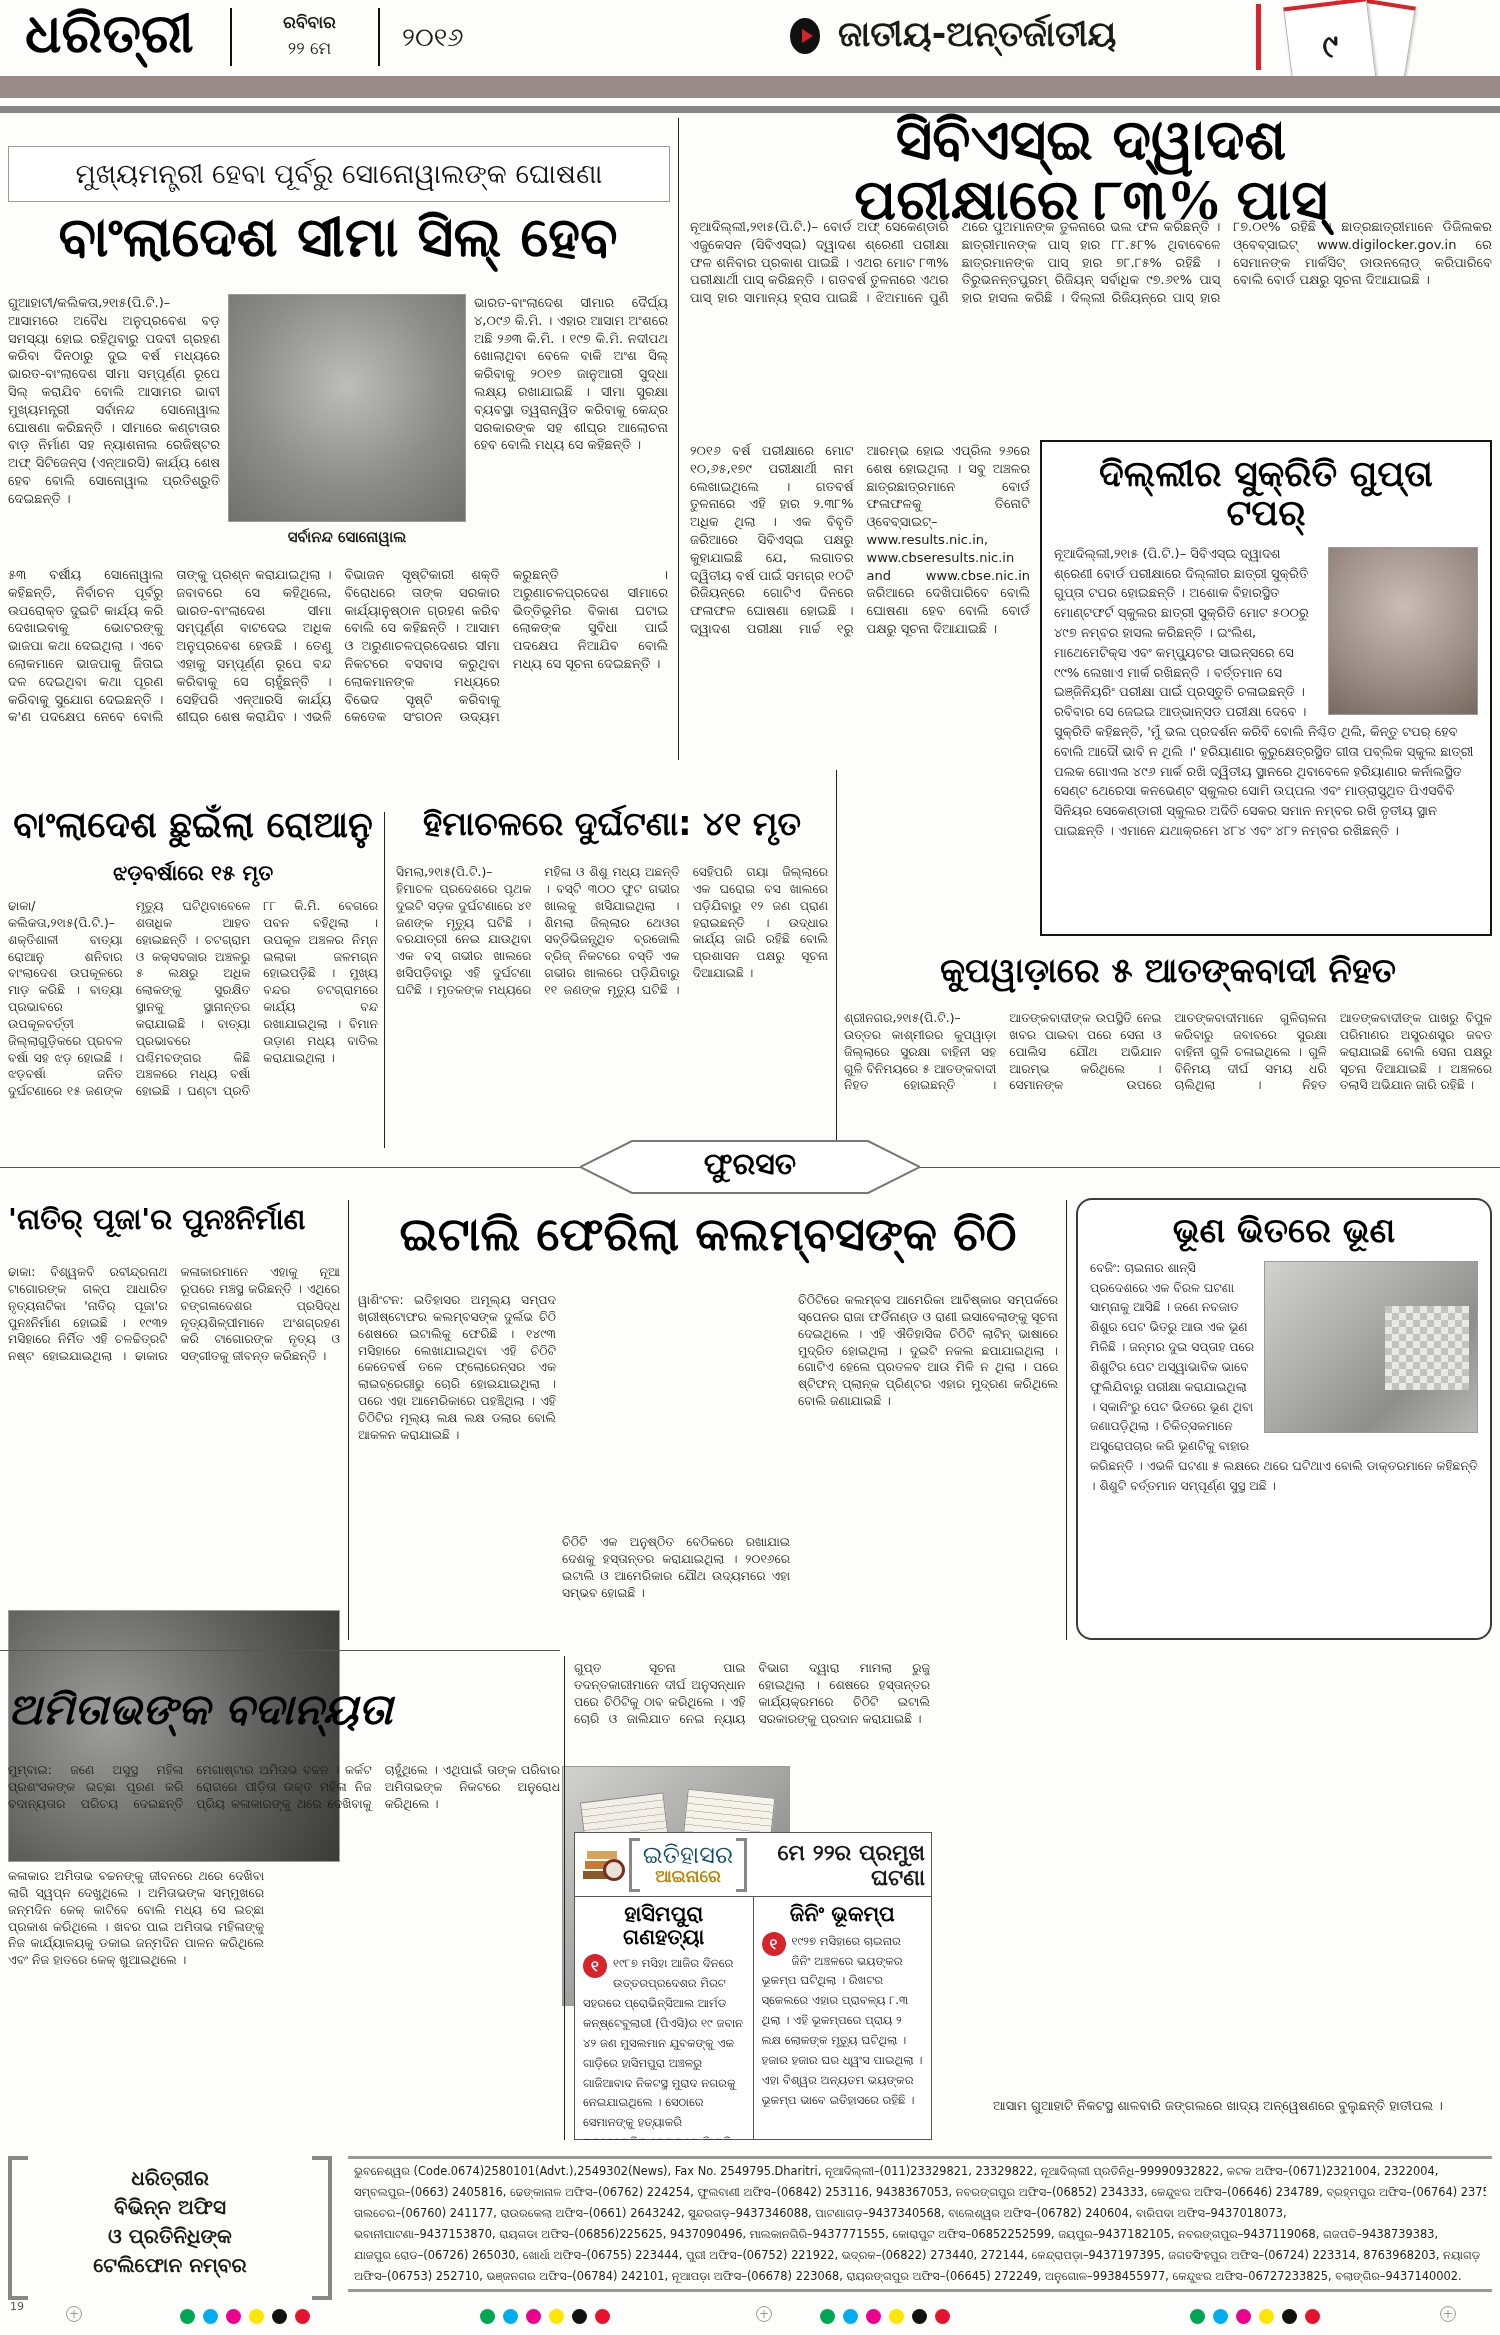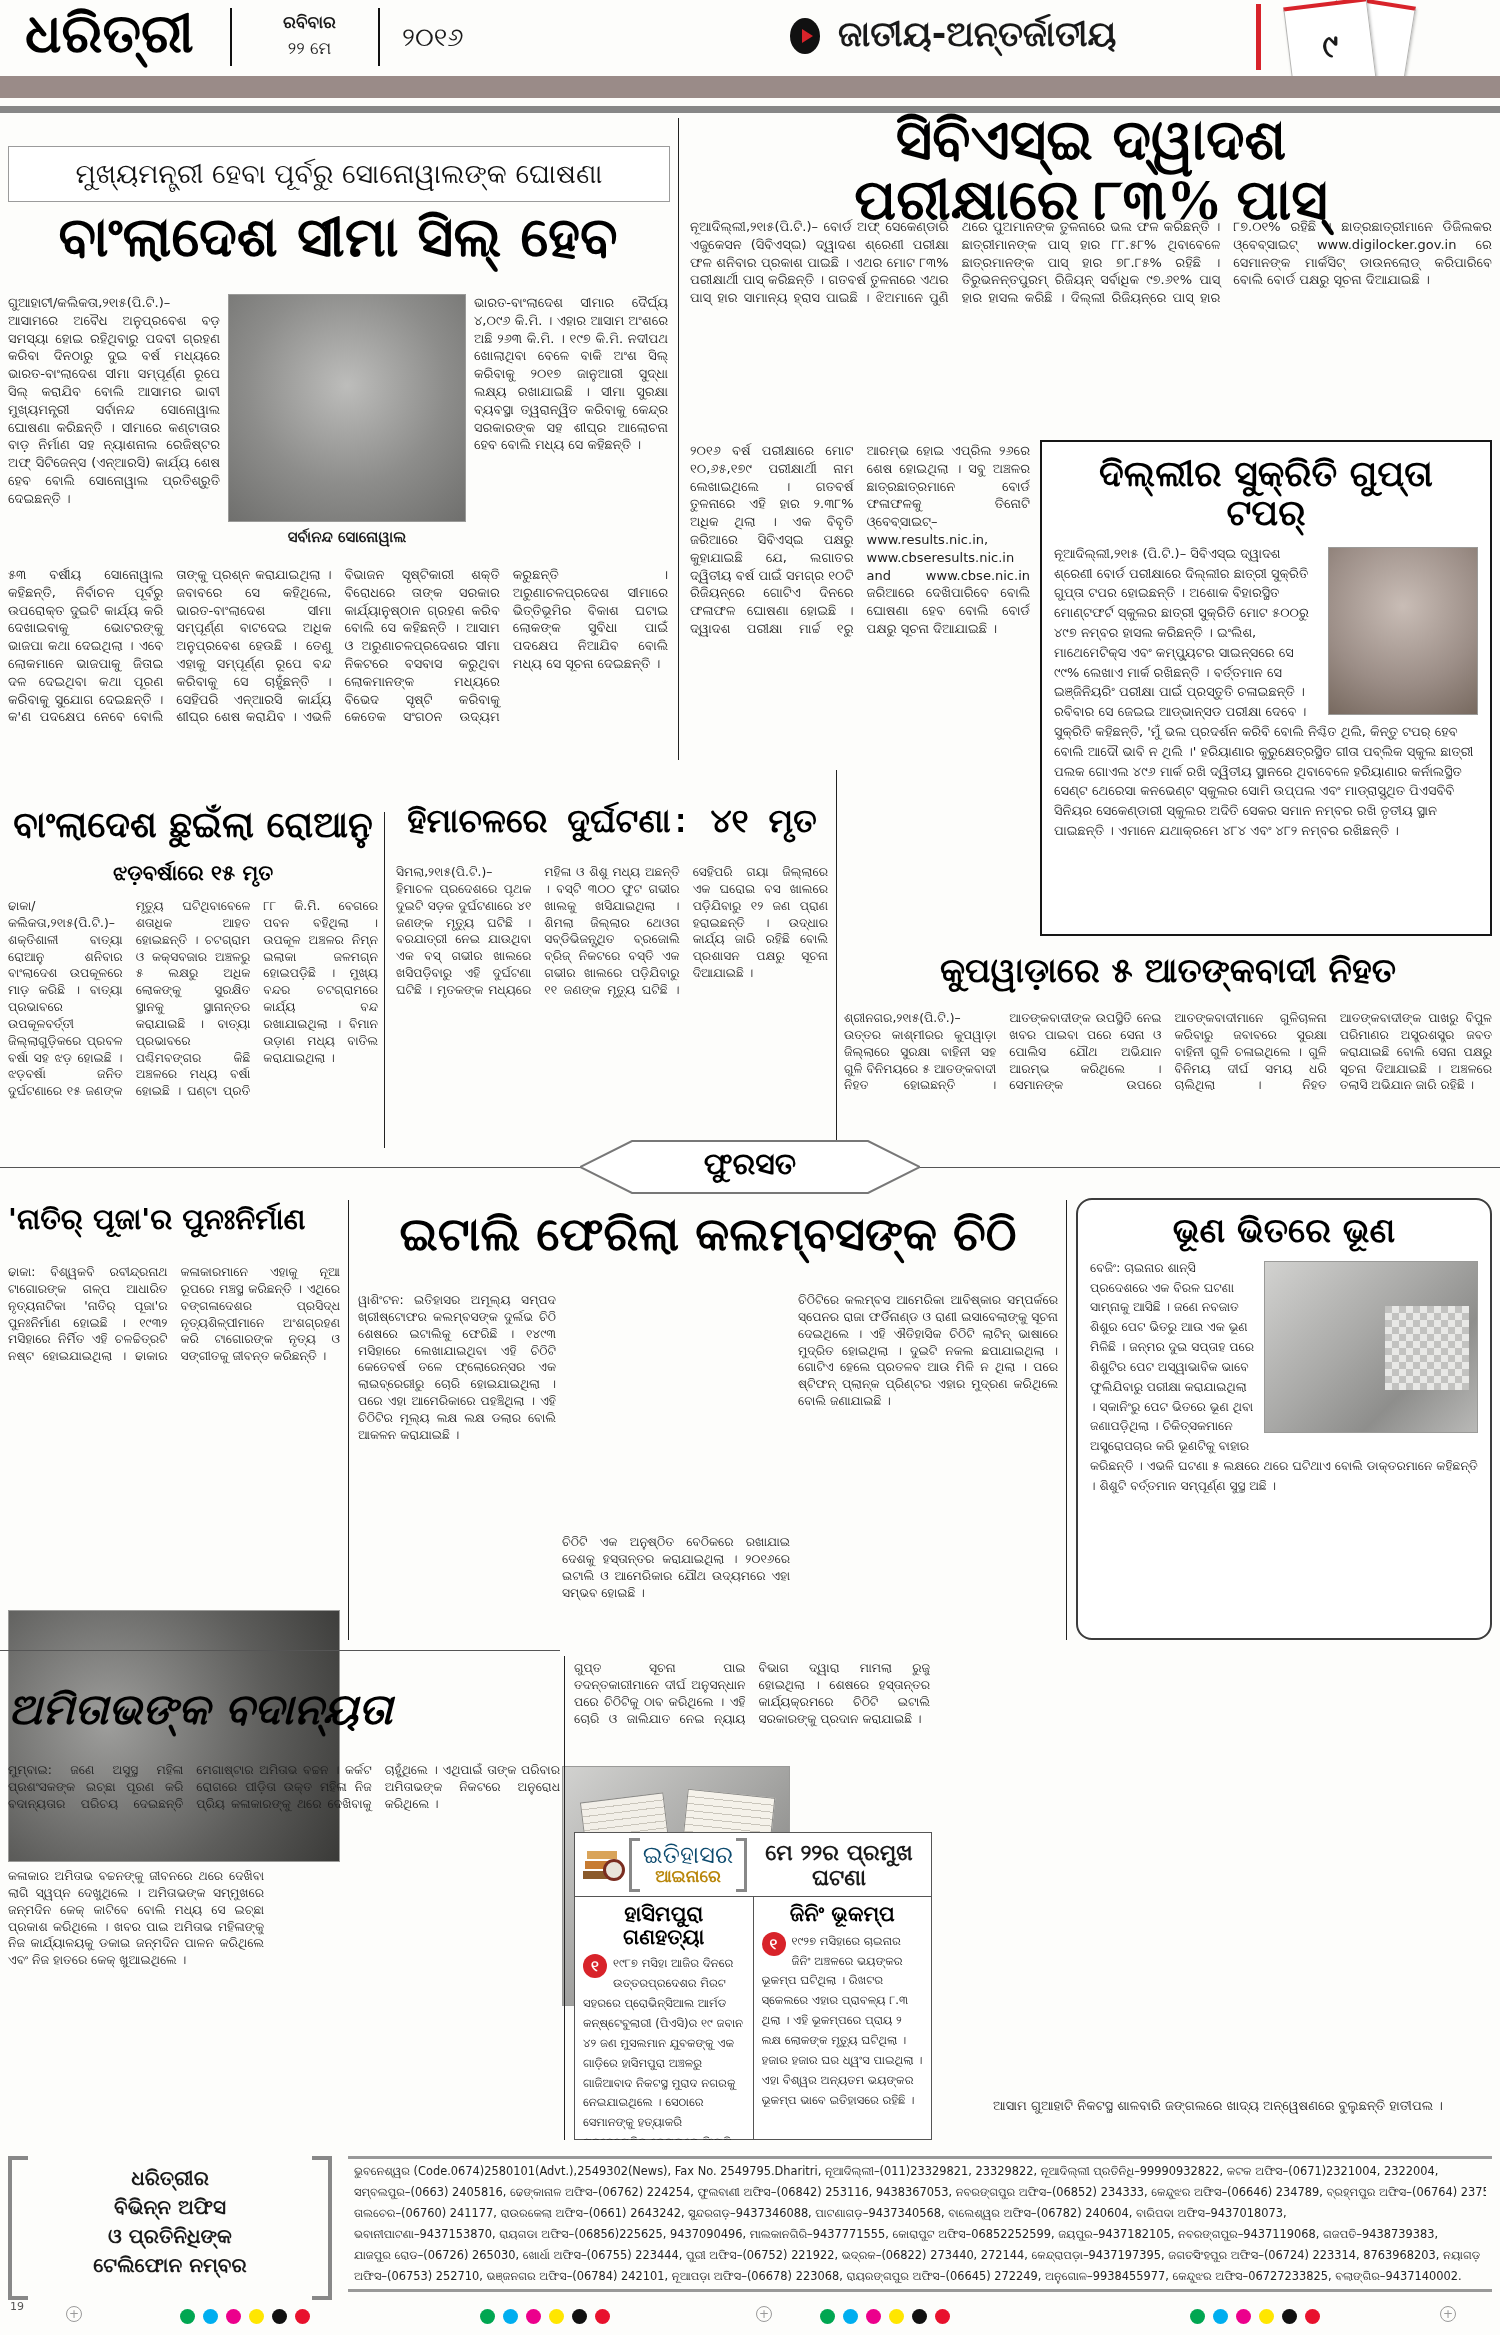--- a/index.html
+++ b/index.html
@@ -93,21 +93,21 @@
       <span class="body-txt">ନୂଆଦିଲ୍ଲୀ,୨୧ା୫ (ପି.ଟି.)– ସିବିଏସ୍ଇ ଦ୍ୱାଦଶ ଶ୍ରେଣୀ ବୋର୍ଡ ପରୀକ୍ଷାରେ ଦିଲ୍ଲୀର ଛାତ୍ରୀ ସୁକ୍ରିତି ଗୁପ୍ତା ଟପର ହୋଇଛନ୍ତି । ଅଶୋକ ବିହାରସ୍ଥିତ ମୋଣ୍ଟଫର୍ଟ ସ୍କୁଲର ଛାତ୍ରୀ ସୁକ୍ରିତି ମୋଟ ୫୦୦ରୁ ୪୯୭ ନମ୍ବର ହାସଲ କରିଛନ୍ତି । ଇଂଲିଶ, ମାଥେମେଟିକ୍ସ ଏବଂ କମ୍ପ୍ୟୁଟର ସାଇନ୍ସରେ ସେ ୯୯% ଲେଖାଏ ମାର୍କ ରଖିଛନ୍ତି । ବର୍ତ୍ତମାନ ସେ ଇଞ୍ଜିନିୟରିଂ ପରୀକ୍ଷା ପାଇଁ ପ୍ରସ୍ତୁତି ଚଳାଇଛନ୍ତି । ରବିବାର ସେ ଜେଇଇ ଆଡ୍ଭାନ୍ସଡ ପରୀକ୍ଷା ଦେବେ । ସୁକ୍ରିତି କହିଛନ୍ତି, 'ମୁଁ ଭଲ ପ୍ରଦର୍ଶନ କରିବି ବୋଲି ନିଶ୍ଚିତ ଥିଲି, କିନ୍ତୁ ଟପର୍ ହେବ ବୋଲି ଆଦୌ ଭାବି ନ ଥିଲି ।' ହରିୟାଣାର କୁରୁକ୍ଷେତ୍ରସ୍ଥିତ ଗୀତା ପବ୍ଲିକ ସ୍କୁଲ ଛାତ୍ରୀ ପଲକ ଗୋଏଲ ୪୯୬ ମାର୍କ ରଖି ଦ୍ୱିତୀୟ ସ୍ଥାନରେ ଥିବାବେଳେ ହରିୟାଣାର କର୍ନାଲସ୍ଥିତ ସେଣ୍ଟ ଥେରେସା କନଭେଣ୍ଟ ସ୍କୁଲର ସୋମି ଉପ୍ପଲ ଏବଂ ମାଡ୍ରାସ୍ସ୍ଥିତ ପିଏସବିବି ସିନିୟର ସେକେଣ୍ଡାରୀ ସ୍କୁଲର ଅଦିତି ସେକର ସମାନ ନମ୍ବର ରଖି ତୃତୀୟ ସ୍ଥାନ ପାଇଛନ୍ତି । ଏମାନେ ଯଥାକ୍ରମେ ୪୮୪ ଏବଂ ୪୮୨ ନମ୍ବର ରଖିଛନ୍ତି ।</span>
     </div>
   </div>
 
   <div class="hl abs" style="left:8px;top:806px;width:370px;font-size:36px;">ବାଂଲାଦେଶ ଛୁଇଁଲା ରୋଆନୁ</div>
   <div class="hl abs" style="left:8px;top:862px;width:370px;font-size:21px;">ଝଡ଼ବର୍ଷାରେ ୧୫ ମୃତ</div>
   <div class="body-txt sm cols3 abs" style="left:8px;top:898px;width:370px;height:250px;">ଢାକା/କଲିକତା,୨୧ା୫(ପି.ଟି.)– ଶକ୍ତିଶାଳୀ ବାତ୍ୟା ରୋଆନୁ ଶନିବାର ବାଂଲାଦେଶ ଉପକୂଳରେ ମାଡ଼ କରିଛି । ବାତ୍ୟା ପ୍ରଭାବରେ ଉପକୂଳବର୍ତ୍ତୀ ଜିଲ୍ଲାଗୁଡ଼ିକରେ ପ୍ରବଳ ବର୍ଷା ସହ ଝଡ଼ ହୋଇଛି । ଝଡ଼ବର୍ଷା ଜନିତ ଦୁର୍ଘଟଣାରେ ୧୫ ଜଣଙ୍କ ମୃତ୍ୟୁ ଘଟିଥିବାବେଳେ ଶତାଧିକ ଆହତ ହୋଇଛନ୍ତି । ଚଟଗ୍ରାମ ଓ କକ୍ସବଜାର ଅଞ୍ଚଳରୁ ୫ ଲକ୍ଷରୁ ଅଧିକ ଲୋକଙ୍କୁ ସୁରକ୍ଷିତ ସ୍ଥାନକୁ ସ୍ଥାନାନ୍ତର କରାଯାଇଛି । ବାତ୍ୟା ପ୍ରଭାବରେ ପଶ୍ଚିମବଙ୍ଗର କିଛି ଅଞ୍ଚଳରେ ମଧ୍ୟ ବର୍ଷା ହୋଇଛି । ଘଣ୍ଟା ପ୍ରତି ୮୮ କି.ମି. ବେଗରେ ପବନ ବହିଥିଲା । ଉପକୂଳ ଅଞ୍ଚଳର ନିମ୍ନ ଇଲାକା ଜଳମଗ୍ନ ହୋଇପଡ଼ିଛି । ମୁଖ୍ୟ ବନ୍ଦର ଚଟଗ୍ରାମରେ କାର୍ଯ୍ୟ ବନ୍ଦ ରଖାଯାଇଥିଲା । ବିମାନ ଉଡ଼ାଣ ମଧ୍ୟ ବାତିଲ କରାଯାଇଥିଲା ।</div>
 
   <div class="vrule abs" style="left:384px;top:812px;height:336px;"></div>
 
-  <div class="hl abs" style="left:396px;top:806px;width:432px;font-size:33px;font-family:Liberation Mono, monospace;">ହିମାଚଳରେ ଦୁର୍ଘଟଣା: ୪୧ ମୃତ</div>
+  <div class="hl abs" style="left:396px;top:806px;width:432px;font-size:33px;">ହିମାଚଳରେ ଦୁର୍ଘଟଣା: ୪୧ ମୃତ</div>
   <div class="body-txt sm cols3 abs" style="left:396px;top:864px;width:432px;height:284px;">ସିମଲା,୨୧ା୫(ପି.ଟି.)– ହିମାଚଳ ପ୍ରଦେଶରେ ପୃଥକ ଦୁଇଟି ସଡ଼କ ଦୁର୍ଘଟଣାରେ ୪୧ ଜଣଙ୍କ ମୃତ୍ୟୁ ଘଟିଛି । ବରଯାତ୍ରୀ ନେଇ ଯାଉଥିବା ଏକ ବସ୍ ଗଭୀର ଖାଲରେ ଖସିପଡ଼ିବାରୁ ଏହି ଦୁର୍ଘଟଣା ଘଟିଛି । ମୃତକଙ୍କ ମଧ୍ୟରେ ମହିଳା ଓ ଶିଶୁ ମଧ୍ୟ ଅଛନ୍ତି । ବସ୍ଟି ୩୦୦ ଫୁଟ ଗଭୀର ଖାଲକୁ ଖସିଯାଇଥିଲା । ଶିମଲା ଜିଲ୍ଲାର ଥେଓଗ ସବ୍ଡିଭିଜନ୍ସ୍ଥିତ ବ୍ରଜୋଲି ବ୍ରିଜ୍ ନିକଟରେ ବସ୍ତି ଏକ ଗଭୀର ଖାଲରେ ପଡ଼ିଯିବାରୁ ୧୧ ଜଣଙ୍କ ମୃତ୍ୟୁ ଘଟିଛି । ସେହିପରି ଗୟା ଜିଲ୍ଲାରେ ଏକ ଘରୋଇ ବସ ଖାଲରେ ପଡ଼ିଯିବାରୁ ୧୨ ଜଣ ପ୍ରାଣ ହରାଇଛନ୍ତି । ଉଦ୍ଧାର କାର୍ଯ୍ୟ ଜାରି ରହିଛି ବୋଲି ପ୍ରଶାସନ ପକ୍ଷରୁ ସୂଚନା ଦିଆଯାଇଛି ।</div>
 
   <div class="vrule abs" style="left:836px;top:770px;height:378px;"></div>
 
   <div class="hl abs" style="left:844px;top:952px;width:648px;font-size:34px;">କୁପୱାଡ଼ାରେ ୫ ଆତଙ୍କବାଦୀ ନିହତ</div>
   <div class="body-txt sm cols4 abs" style="left:844px;top:1010px;width:648px;height:138px;">ଶ୍ରୀନଗର,୨୧ା୫(ପି.ଟି.)– ଉତ୍ତର କାଶ୍ମୀରର କୁପୱାଡ଼ା ଜିଲ୍ଲାରେ ସୁରକ୍ଷା ବାହିନୀ ସହ ଗୁଳି ବିନିମୟରେ ୫ ଆତଙ୍କବାଦୀ ନିହତ ହୋଇଛନ୍ତି । ଆତଙ୍କବାଦୀଙ୍କ ଉପସ୍ଥିତି ନେଇ ଖବର ପାଇବା ପରେ ସେନା ଓ ପୋଲିସ ଯୌଥ ଅଭିଯାନ ଆରମ୍ଭ କରିଥିଲେ । ସେମାନଙ୍କ ଉପରେ ଆତଙ୍କବାଦୀମାନେ ଗୁଳିଚାଳନା କରିବାରୁ ଜବାବରେ ସୁରକ୍ଷା ବାହିନୀ ଗୁଳି ଚଳାଇଥିଲେ । ଗୁଳି ବିନିମୟ ଦୀର୍ଘ ସମୟ ଧରି ଚାଲିଥିଲା । ନିହତ ଆତଙ୍କବାଦୀଙ୍କ ପାଖରୁ ବିପୁଳ ପରିମାଣର ଅସ୍ତ୍ରଶସ୍ତ୍ର ଜବତ କରାଯାଇଛି ବୋଲି ସେନା ପକ୍ଷରୁ ସୂଚନା ଦିଆଯାଇଛି । ଅଞ୍ଚଳରେ ତଲାସି ଅଭିଯାନ ଜାରି ରହିଛି ।</div>
 
   <div class="hrule abs" style="left:0;top:1167px;width:1500px;"></div>
   <div class="abs" style="left:580px;top:1138px;width:340px;height:58px;">
     <svg width="340" height="58" viewBox="0 0 340 58">
@@ -164,21 +164,21 @@
         <div class="abs" style="left:4px;top:20px;width:34px;height:8px;background:#c77b32;"></div>
         <div class="abs" style="left:6px;top:10px;width:30px;height:8px;background:#d9a45a;"></div>
         <div class="abs" style="left:22px;top:18px;width:16px;height:16px;border:3px solid #7a2d20;border-radius:50%;background:#e9e4da;"></div>
       </div>
       <div style="border-left:3px solid #888;border-top:3px solid #888;border-bottom:3px solid #888;width:8px;height:48px;margin-left:4px;"></div>
       <div style="width:96px;text-align:center;line-height:1.05;">
         <div style="color:#0c4a6e;font-size:24px;">ଇତିହାସର</div>
         <div style="color:#b8860b;font-weight:700;font-size:17px;">ଆଇନାରେ</div>
       </div>
       <div style="border-right:3px solid #888;border-top:3px solid #888;border-bottom:3px solid #888;width:8px;height:48px;margin-right:6px;"></div>
-      <div style="font-size:22px;font-weight:700;flex:1;text-align:center;">ମେ ୨୨ର ପ୍ରମୁଖ ଘଟଣା</div>
+      <div style="font-size:22px;font-weight:700;flex:1;text-align:right;">ମେ ୨୨ର ପ୍ରମୁଖ ଘଟଣା</div>
     </div>
     <div style="display:flex;height:242px;">
       <div style="flex:1;padding:6px 8px;box-sizing:border-box;border-right:1.5px solid #555;">
         <div class="hl" style="font-size:21px;margin-bottom:4px;">ହାସିମପୁରା ଗଣହତ୍ୟା</div>
         <div style="overflow:hidden;height:188px;">
           <span class="num-circ">୧</span>
           <span class="body-txt" style="font-size:11.6px;">୧୯୮୭ ମସିହା ଆଜିର ଦିନରେ ଉତ୍ତରପ୍ରଦେଶର ମିରଟ ସହରରେ ପ୍ରୋଭିନ୍ସିଆଲ ଆର୍ମଡ କନ୍ଷ୍ଟେବୁଲାରୀ (ପିଏସି)ର ୧୯ ଜବାନ ୪୨ ଜଣ ମୁସଲମାନ ଯୁବକଙ୍କୁ ଏକ ଗାଡ଼ିରେ ହାସିମପୁରା ଅଞ୍ଚଳରୁ ଗାଜିଆବାଦ ନିକଟସ୍ଥ ମୁରାଦ ନଗରକୁ ନେଇଯାଇଥିଲେ । ସେଠାରେ ସେମାନଙ୍କୁ ହତ୍ୟାକରି ମୃତଦେହଗୁଡ଼ିକ କେନାଲରେ ଫିଙ୍ଗି ଦେଇଥିଲେ ।</span>
         </div>
       </div>
       <div style="flex:1;padding:6px 8px;box-sizing:border-box;">

